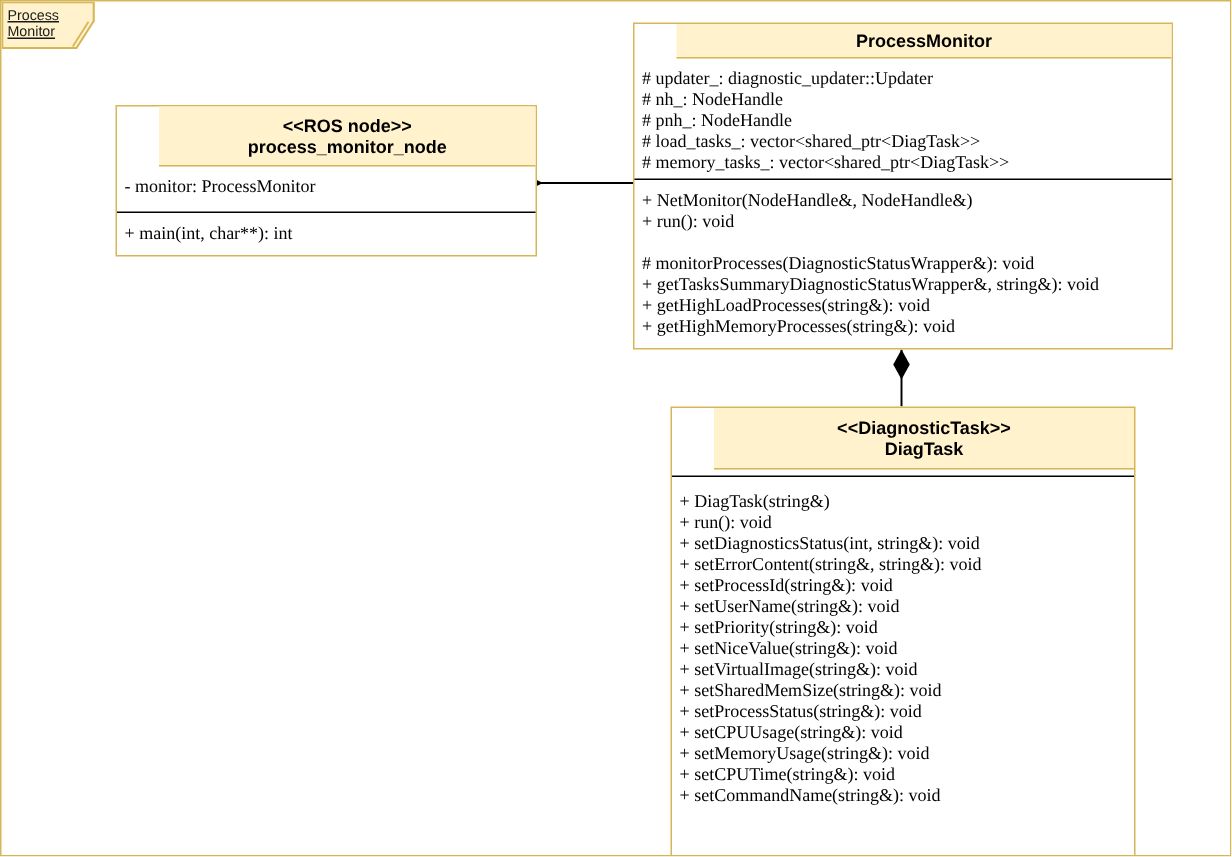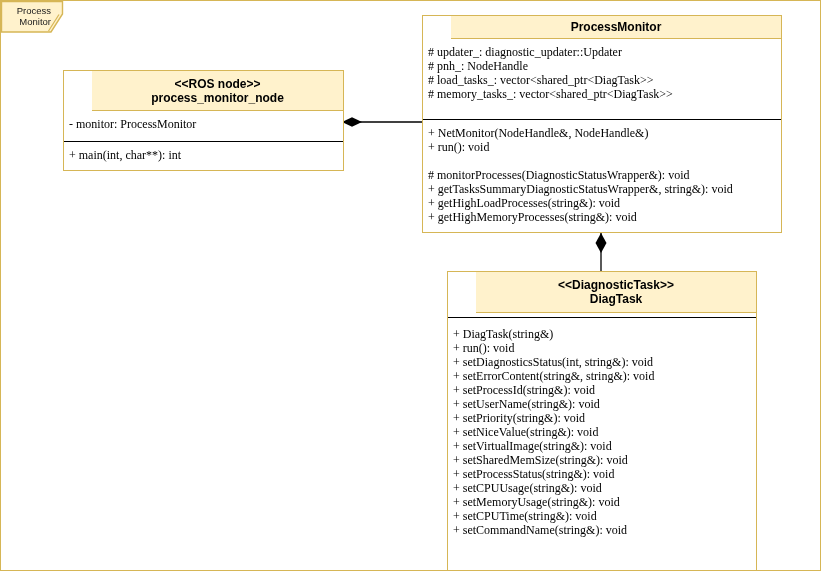--- a/index.html
+++ b/index.html
@@ -16,21 +16,21 @@
     background:#FFF2CC; border-bottom:1px solid #D6B656;
     font-weight:bold; text-align:center;
     display:flex; flex-direction:column; justify-content:center;margin-left:28px;
   }
   .uml-cmp { padding:6px 5px 0 5px; overflow:hidden;font-family:Liberation Serif, serif; }
   .uml-attrs { border-bottom:1px solid #000; }
   .uml-cmp div { white-space:nowrap; }
   #tab { position:absolute; left:0; top:0; width:64px; height:32px; }
   #tab-label {
     position:absolute; left:4px; top:4px; width:46px;
-    font-size:9.5px; line-height:11px; text-align:right; color:#1a1a1a;
+    font-size:9.5px; line-height:11px; text-align:left; color:#1a1a1a;text-decoration:underline;
   }
   #edges { position:absolute; left:0; top:0; width:821px; height:571px; }
 </style>
 </head>
 <body>
 
 <div id="canvas">
 
   <svg id="tab" viewBox="0 0 64 32">
     <polygon points="0.5,0.5 61.5,0.5 61.5,13 50,31 0.5,31" fill="#FFF2CC" stroke="#D6B656" stroke-width="1.4"></polygon>
@@ -42,21 +42,21 @@
     <g>
       <line x1="341" y1="121" x2="421" y2="121" stroke="#000" stroke-width="1.3"></line>
       <polygon points="341,121 351,116.2 361,121 351,125.8" fill="#000"></polygon>
     </g>
     <g>
       <line x1="600" y1="232" x2="600" y2="270" stroke="#000" stroke-width="1.3"></line>
       <polygon points="600,232 605.5,242 600,252 594.5,242" fill="#000"></polygon>
     </g>
   </svg>
 
-  <div class="uml-class" style="left:62px; top:69px; width:281px; height:101px;">
+  <div class="uml-class" style="left:76px; top:69px; width:281px; height:101px;">
     <div class="uml-hdr" style="height:40px;">
       <div>&lt;&lt;ROS node&gt;&gt;</div>
       <div>process_monitor_node</div>
     </div>
     <div class="uml-cmp uml-attrs" style="height:31px;">
 
     <div>- monitor: ProcessMonitor</div>
       </div>
     <div class="uml-cmp" style="height:29px;">
 
@@ -65,20 +65,21 @@
   </div>
 
   <div class="uml-class" style="left:421px; top:14px; width:360px; height:218px;">
     <div class="uml-hdr" style="height:23px;">
 
       <div>ProcessMonitor</div>
     </div>
     <div class="uml-cmp uml-attrs" style="height:81px;">
 
     <div># updater_: diagnostic_updater::Updater</div>
+        <div># nh_: NodeHandle</div>
         <div># pnh_: NodeHandle</div>
         <div># load_tasks_: vector&lt;shared_ptr&lt;DiagTask&gt;&gt;</div>
         <div># memory_tasks_: vector&lt;shared_ptr&lt;DiagTask&gt;&gt;</div>
       </div>
     <div class="uml-cmp" style="height:112px;">
 
     <div>+ NetMonitor(NodeHandle&amp;, NodeHandle&amp;)</div>
         <div>+ run(): void</div>
         <div>&nbsp;</div>
         <div># monitorProcesses(DiagnosticStatusWrapper&amp;): void</div>

